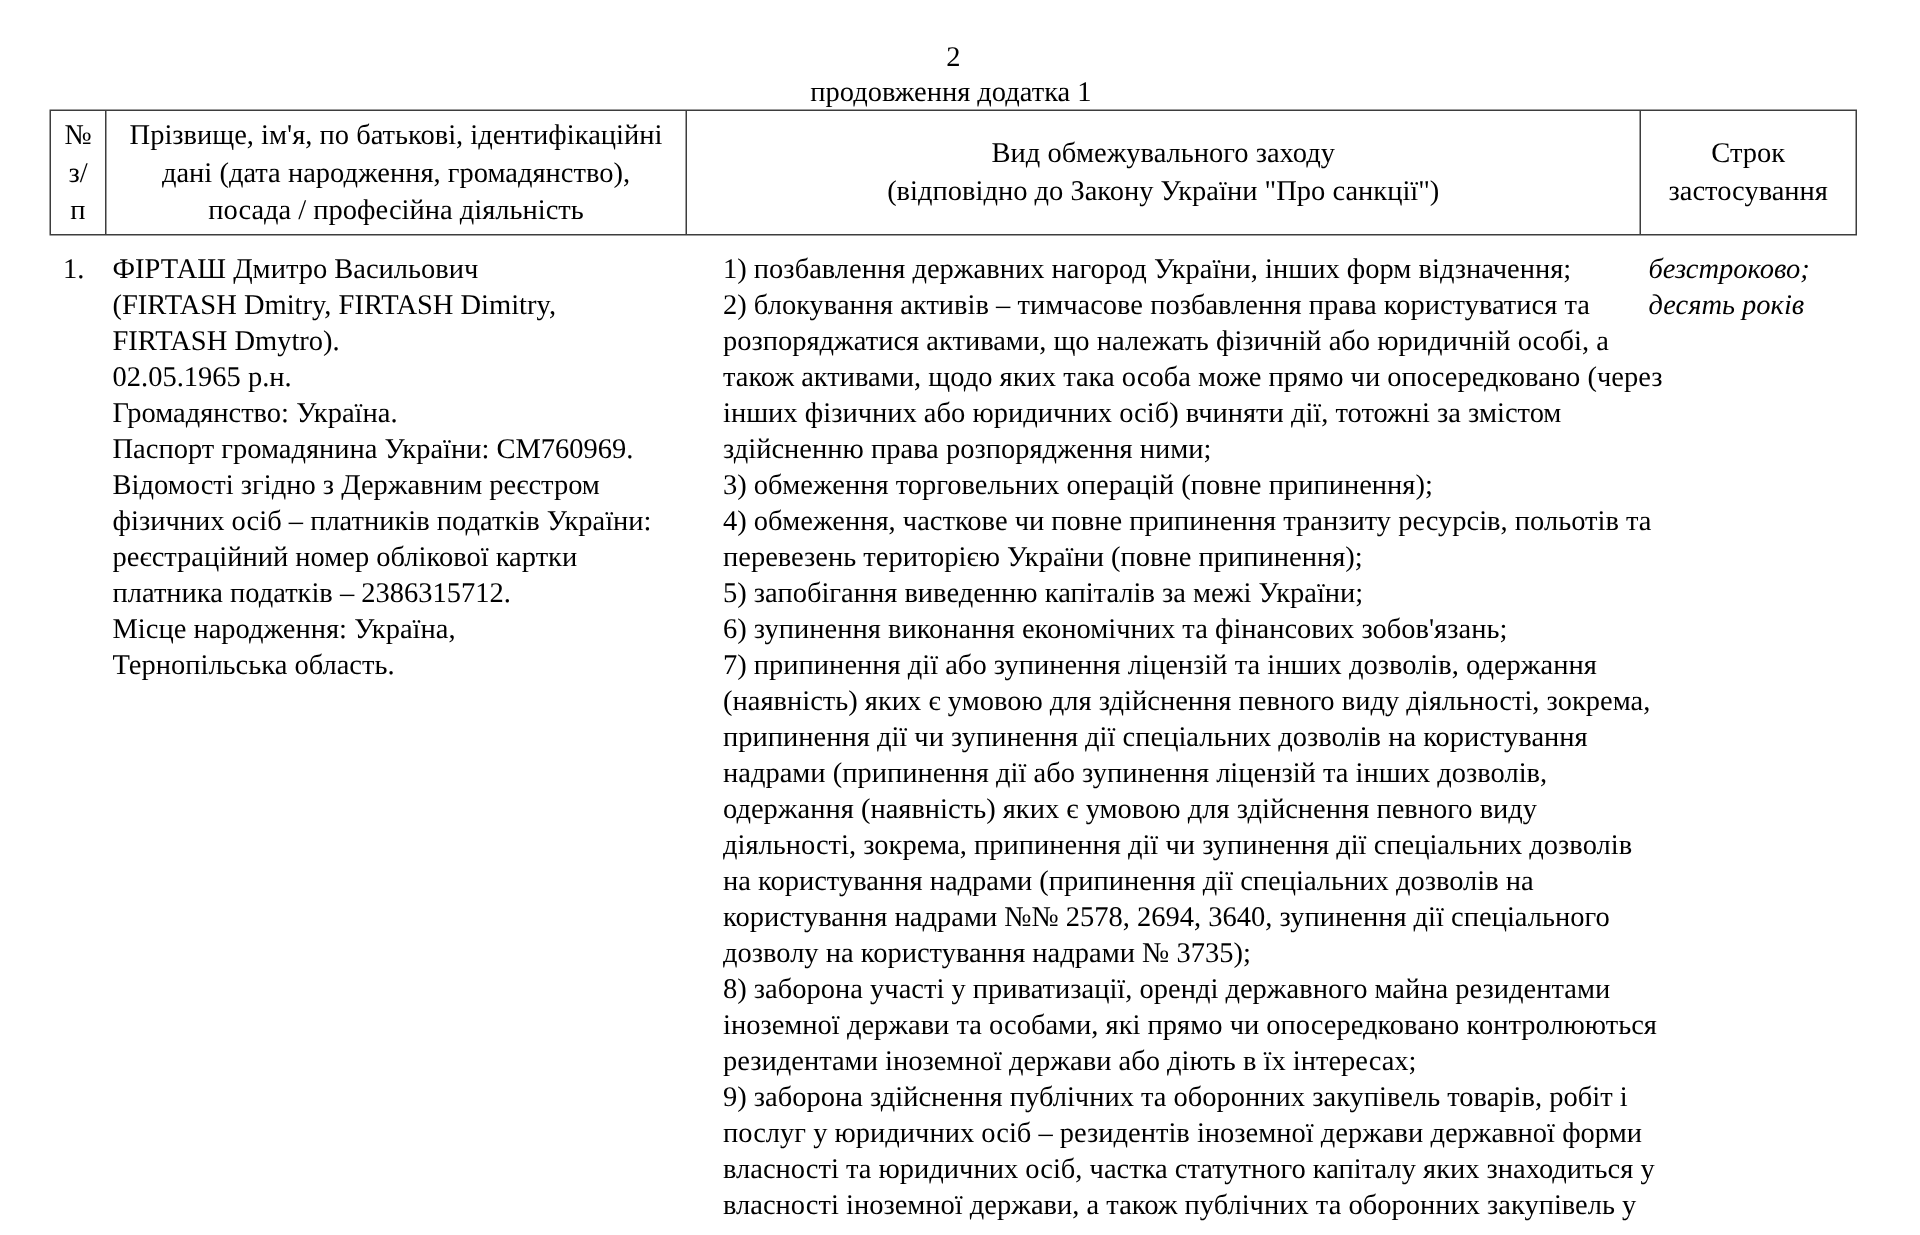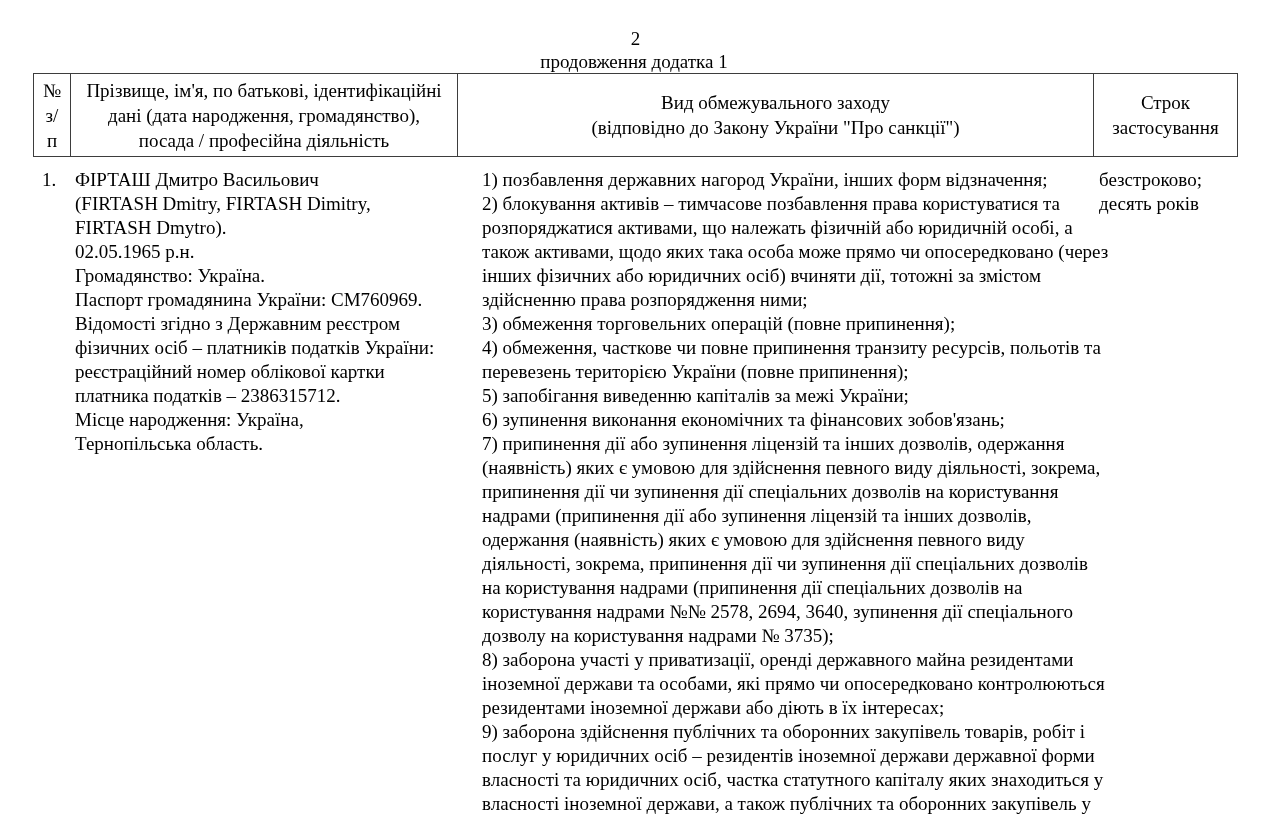--- a/index.html
+++ b/index.html
@@ -60,21 +60,21 @@
     grid-template-columns: 37px 387px 636px 1fr;
     padding-top: 11px;
   }
   .td {
     white-space: pre;
     box-sizing: border-box;
   }
   .td.col-num    { padding-left: 9px; }
   .td.col-person { padding-left: 5px; }
   .td.col-measure{ padding-left: 5px; margin-left: 20px; }
-  .td.col-term   { padding-left: 6px; }
+  .td.col-term   { padding-left: 6px; font-style: italic; }
 </style>
 </head>
 <body>
 
 <div class="page">
   <div class="content">
 
     <div class="page-number">2</div>
 
     <div class="continuation">продовження додатка 1</div>

